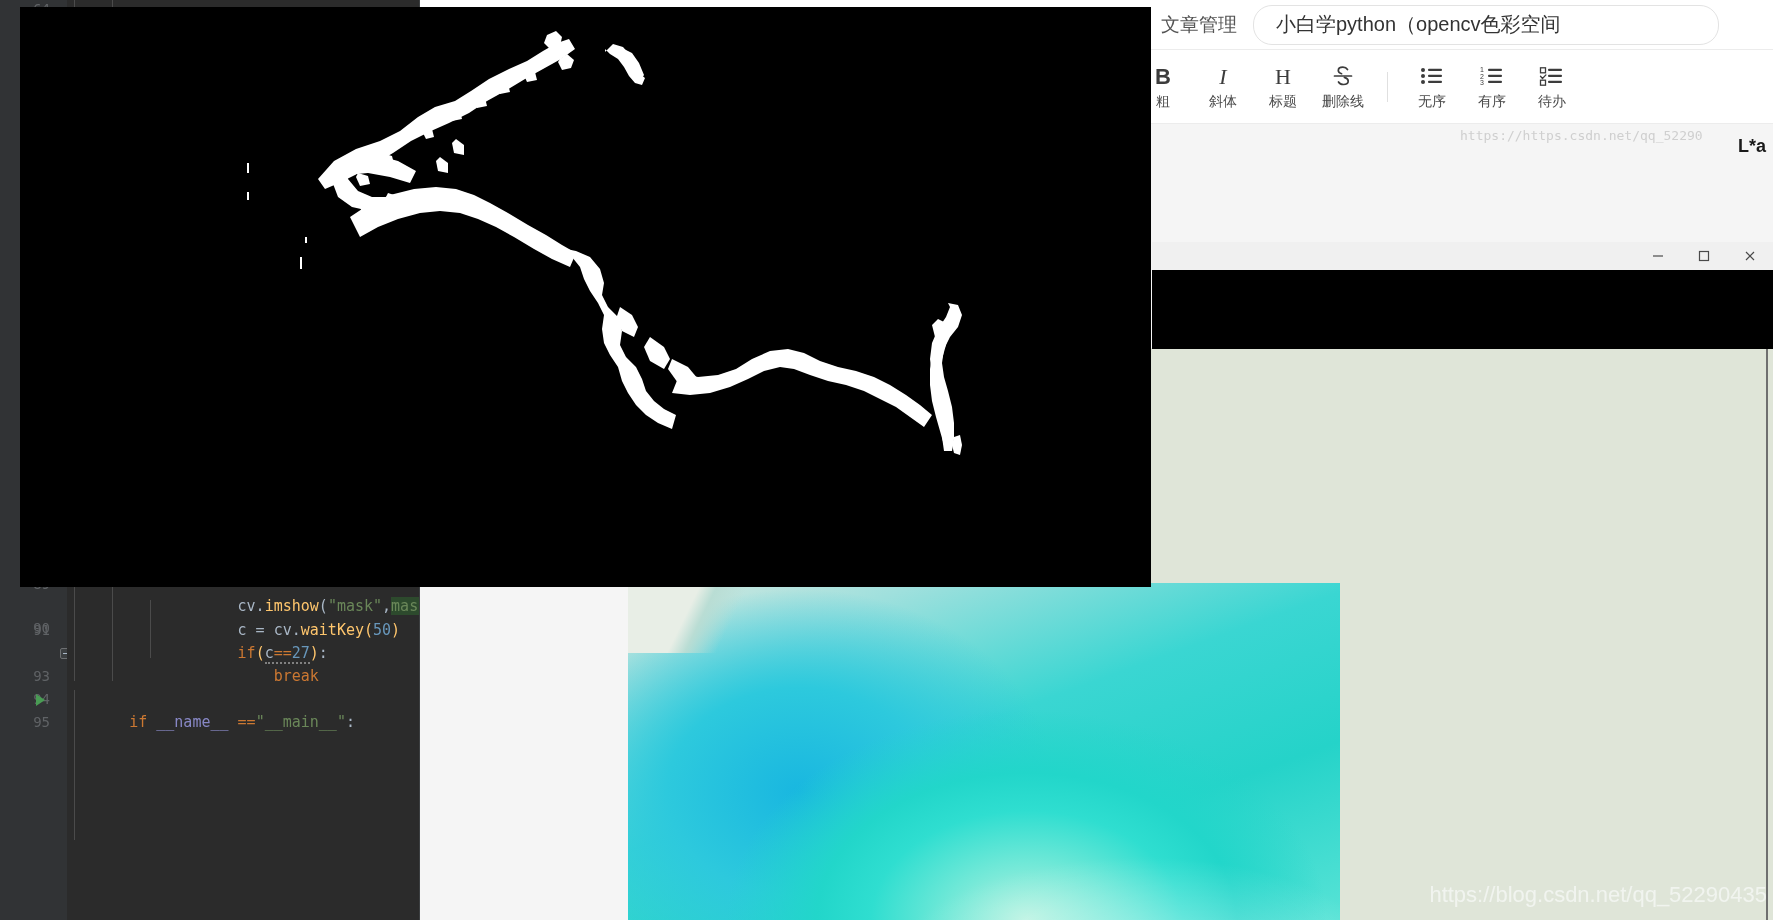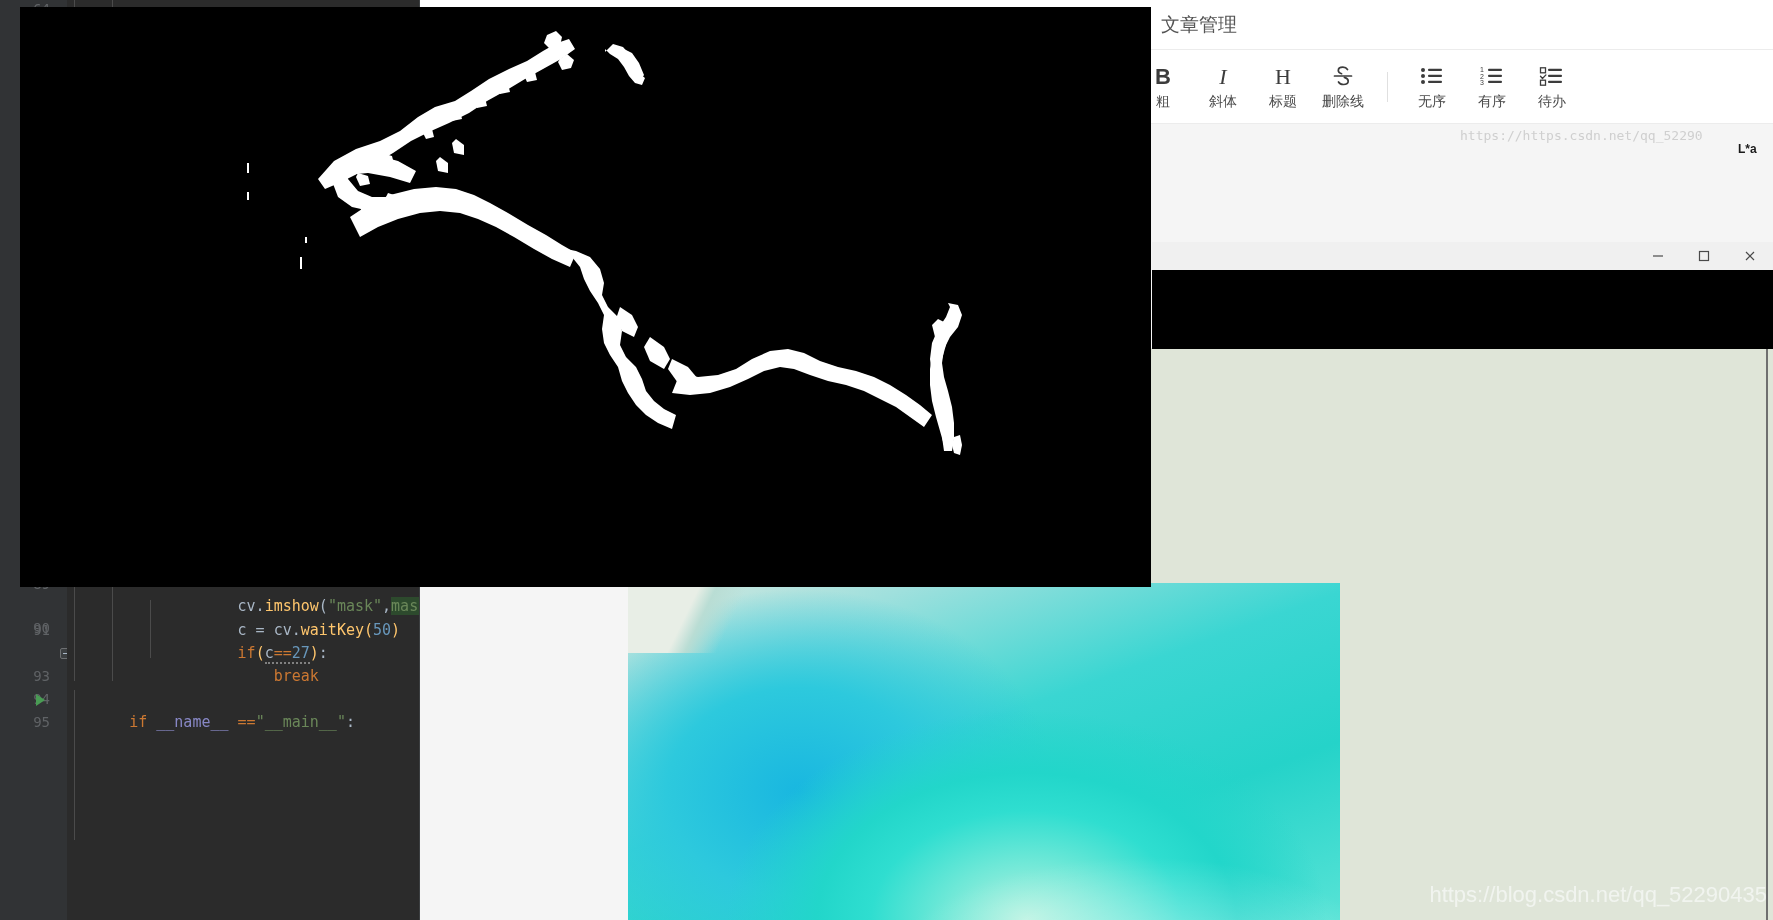--- a/index.html
+++ b/index.html
@@ -214,22 +214,22 @@
   }
   #md-rgb-label {
     position: absolute;
     left: 218px; top: 8px;
     font-size: 13px;
     font-weight: bold;
     color: #1a1a1a;
   }
   #md-lab-label {
     position: absolute;
-    left: 1318px; top: 18px;
-    font-size: 12px;
+    left: 1318px; top: 12px;
+    font-size: 18px;
     font-weight: bold;
     color: #1a1a1a;
   }
   #md-watermark-top {
     position: absolute;
     left: 1040px; top: 4px;
     font-size: 13px;
     color: #cfcfcf;
     font-family: "DejaVu Sans Mono", monospace;
     white-space: nowrap;
@@ -424,20 +424,23 @@
 
   </div>
   <div id="editor-right-border"></div>
 </div>
 
 <div id="csdn-page">
 
   <div id="csdn-header">
     <span id="csdn-back-arrow">〈</span>
     <span id="csdn-breadcrumb">文章管理</span>
+    <div id="csdn-title-box">
+      <span id="csdn-title-text">小白学python（opencv色彩空间</span>
+    </div>
   </div>
 
   <div id="csdn-toolbar">
     <div style="width:713px;"></div>
 
     <div class="tb-item">
       <span class="tb-glyph" style="font-weight:bold;">B</span>
       <span class="tb-label">粗</span>
     </div>
 

